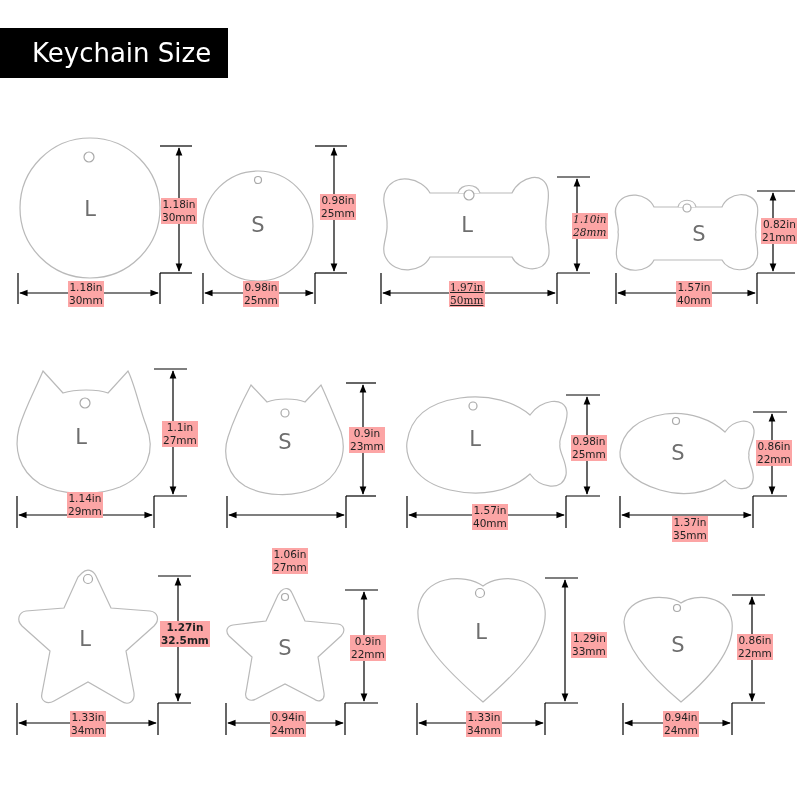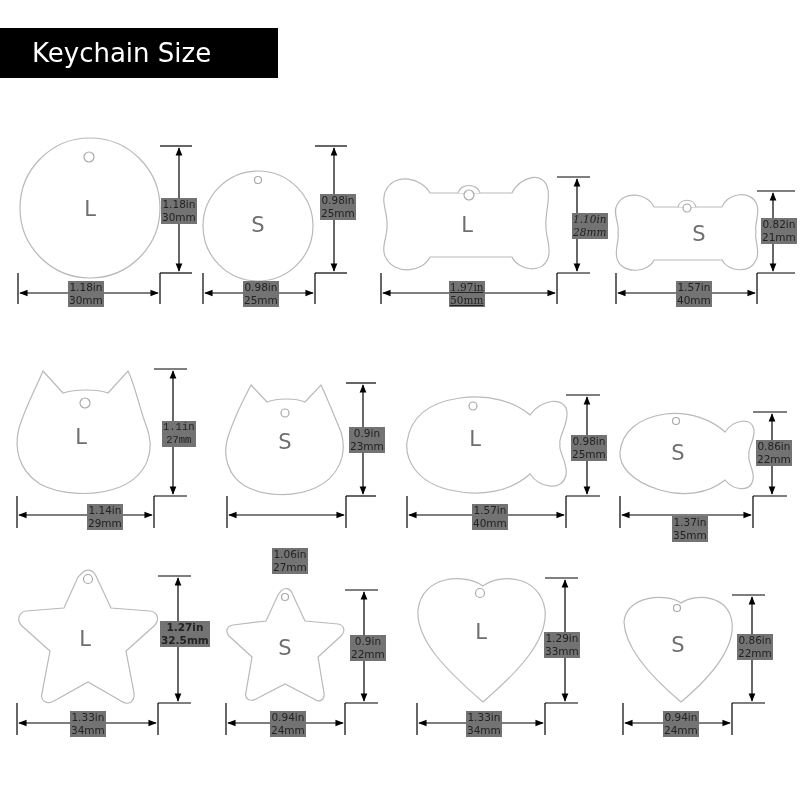--- a/index.html
+++ b/index.html
@@ -1,24 +1,24 @@
 <!DOCTYPE html>
 <html><head>
 <meta charset="utf-8">
 <style>
   html,body{margin:0;padding:0;background:#fff;}
   body{width:800px;height:800px;position:relative;overflow:hidden;font-family:"DejaVu Sans","Liberation Sans",sans-serif;}
-  .title-bar{position:absolute;left:0;top:28px;width:278px;height:50px;background:#000;}
+  .title-bar{position:absolute;left:0;top:28px;width:228px;height:50px;background:#000;}
   .title-text{position:absolute;left:32px;top:8px;color:#fff;font-size:26px;line-height:34px;letter-spacing:0px;white-space:nowrap;font-family:"DejaVu Sans","Liberation Sans",sans-serif;}
   svg.canvas{position:absolute;left:0;top:0;width:800px;height:800px;}
   .shape{fill:#fff;stroke:#b9b9b9;stroke-width:1.2;}
   .hole{fill:#fff;stroke:#a9a9a9;stroke-width:1.2;}
   .dim{stroke:#000;stroke-width:1.2;fill:none;}
   .arrow{fill:#000;}
-  .lbl{position:absolute;font-size:10.5px;line-height:13px;color:#222;text-align:center;white-space:nowrap;background:#737373;padding:0 1px;}
+  .lbl{position:absolute;font-size:10.5px;line-height:13px;color:#222;text-align:center;white-space:nowrap;background:#fca5a5;padding:0 1px;}
   .lbl span{display:block;}
   .size-letter{position:absolute;font-size:21px;color:#6e6e6e;line-height:24px;width:30px;text-align:center;}
   .serif{font-family:"DejaVu Serif","Liberation Serif",serif;}
 </style>
 </head>
 <body>
 
 <div class="title-bar">
   <div class="title-text">Keychain Size</div>
 </div>
@@ -207,25 +207,25 @@
     <span>30mm</span>
   </div>
 <div class="lbl" style="left:320px;top:194px;">
     <span>0.98in</span>
     <span>25mm</span>
   </div>
 <div class="lbl serif" style="left:572px;top:213px;font-style:italic;">
     <span>1.10in</span>
     <span>28mm</span>
   </div>
-<div class="lbl" style="left:761px;top:218px;">
+<div class="lbl" style="left:761px;top:218px;text-align:right;">
     <span>0.82in</span>
     <span>21mm</span>
   </div>
-<div class="lbl" style="left:162px;top:421px;font-family:Liberation Mono, monospace;">
+<div class="lbl" style="left:162px;top:421px;">
     <span>1.1in</span>
     <span>27mm</span>
   </div>
 <div class="lbl" style="left:349px;top:427px;">
     <span>0.9in</span>
     <span>23mm</span>
   </div>
 <div class="lbl" style="left:571px;top:435px;">
     <span>0.98in</span>
     <span>25mm</span>
@@ -235,21 +235,21 @@
     <span>22mm</span>
   </div>
 <div class="lbl" style="left:160px;top:621px;font-weight:bold;">
     <span>1.27in</span>
     <span>32.5mm</span>
   </div>
 <div class="lbl" style="left:350px;top:635px;">
     <span>0.9in</span>
     <span>22mm</span>
   </div>
-<div class="lbl" style="left:544px;top:632px;">
+<div class="lbl" style="left:571px;top:632px;text-align:right;">
     <span>1.29in</span>
     <span>33mm</span>
   </div>
 <div class="lbl" style="left:737px;top:634px;">
     <span>0.86in</span>
     <span>22mm</span>
   </div>
 
 <div class="lbl" style="left:68px;top:281px;">
     <span>1.18in</span>
@@ -260,21 +260,21 @@
     <span>25mm</span>
   </div>
 <div class="lbl serif" style="left:449px;top:281px;text-decoration:underline;">
     <span>1.97in</span>
     <span>50mm</span>
   </div>
 <div class="lbl" style="left:676px;top:281px;">
     <span>1.57in</span>
     <span>40mm</span>
   </div>
-<div class="lbl" style="left:67px;top:504px;margin-left:20px;">
+<div class="lbl" style="left:67px;top:492px;">
     <span>1.14in</span>
     <span>29mm</span>
   </div>
 <div class="lbl" style="left:272px;top:504px;margin-top:44px;">
     <span>1.06in</span>
     <span>27mm</span>
   </div>
 <div class="lbl" style="left:472px;top:504px;">
     <span>1.57in</span>
     <span>40mm</span>

